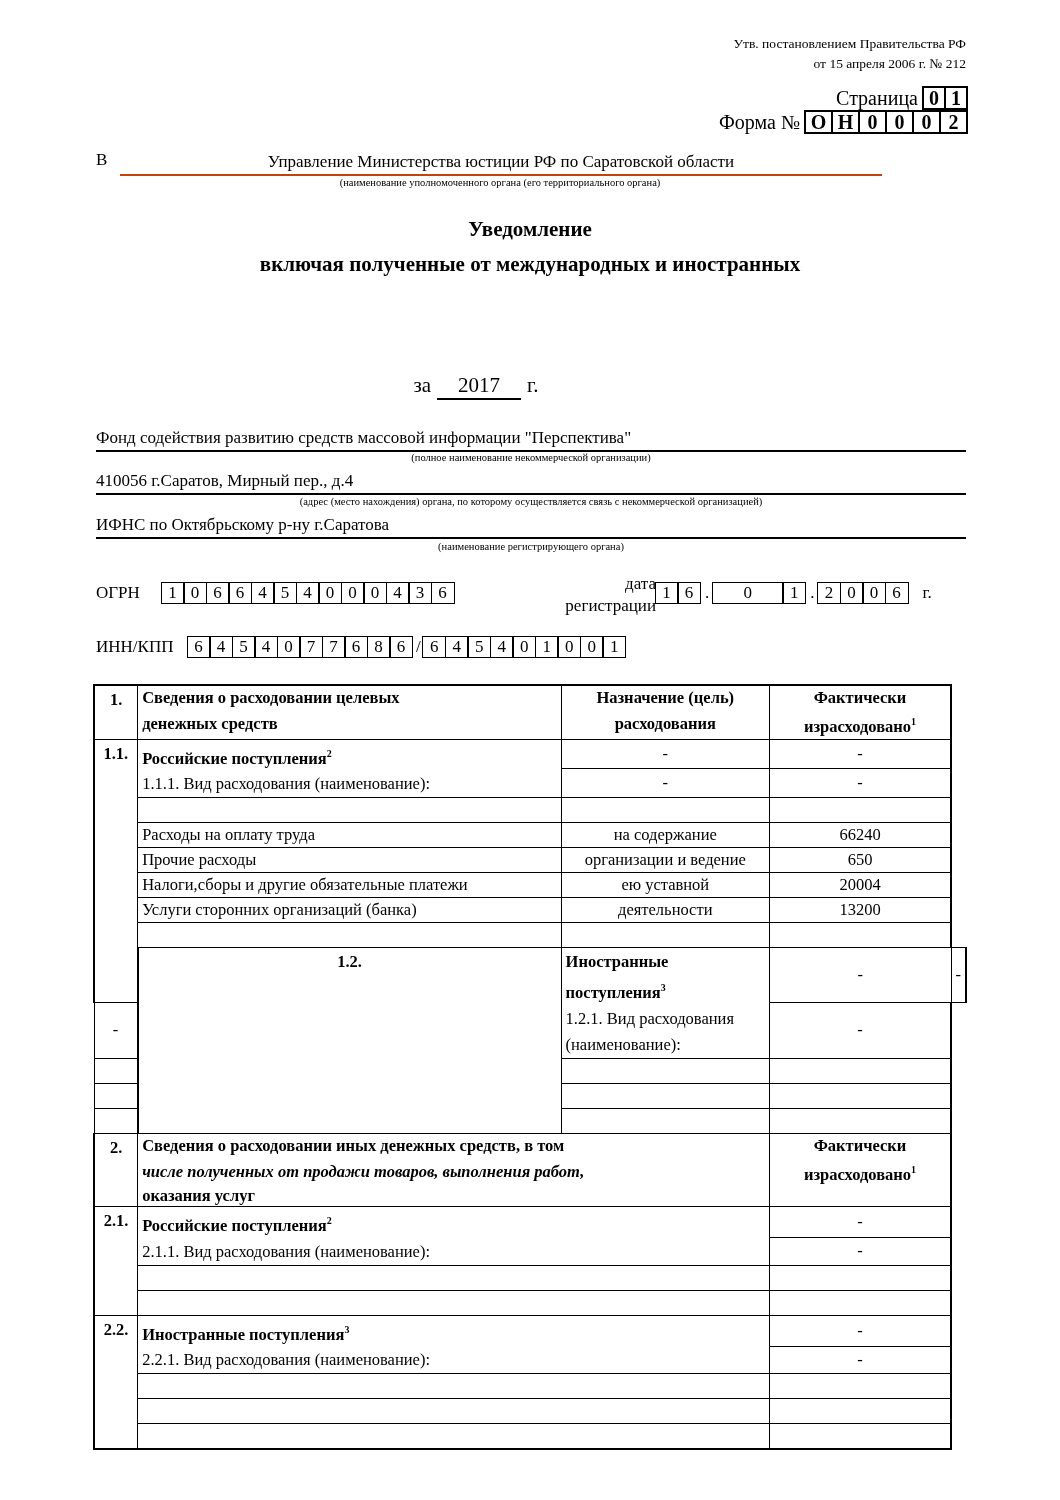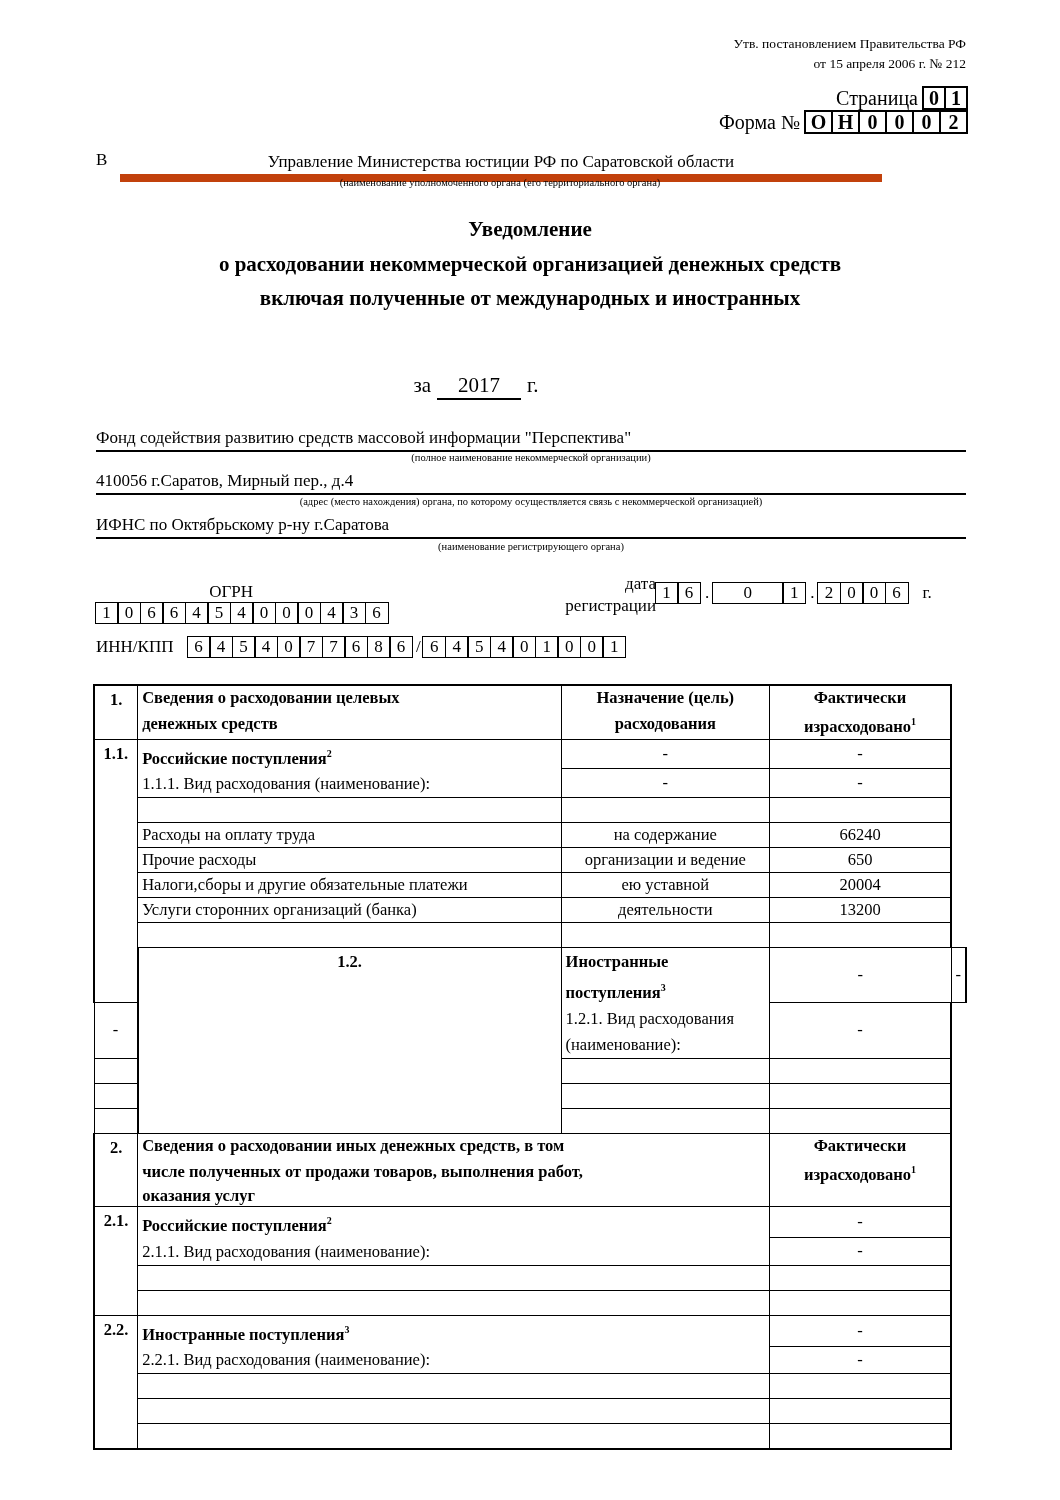--- a/index.html
+++ b/index.html
@@ -10,21 +10,21 @@
   .digits { display: flex; }
   .digits .cell { width: 24px; height: 24px; border: 2px solid #000; margin-left: -2px;
                   display: flex; align-items: center; justify-content: center;
                   font-weight: bold; font-size: 20px; box-sizing: border-box; }
   .page-row { right: 92px; top: 86px; display: flex; align-items: center; font-size: 20px; }
   .form-row { right: 92px; top: 110px; display: flex; align-items: center; font-size: 20px; }
   .page-row .lbl, .form-row .lbl { margin-right: 6px; }
   .form-row .digits .cell { width: 29px; }
   .to-row { left: 96px; top: 150px; width: 786px; font-size: 17px; }
   .to-row .v { position: absolute; left: 0; top: 0; }
-  .to-row .line { position: absolute; left: 24px; right: 0; top: 2px; border-bottom: 8px solid #c2410c;
+  .to-row .line { position: absolute; left: 24px; right: 0; top: 2px; border-bottom: 2px solid #c2410c;
                   height: 22px; text-align: center; }
   .caption { font-size: 10.5px; text-align: center; position: absolute; }
   .title { left: 0; width: 1060px; top: 212px; text-align: center; font-weight: bold;
            font-size: 21px; line-height: 34.5px; }
   .year-row { left: 0; width: 952px; top: 373px; text-align: center; font-size: 21px; }
   .year-row .yr { display: inline-block; min-width: 84px; border-bottom: 2px solid #000; margin: 0 6px; }
   .field { left: 96px; width: 870px; font-size: 17px; border-bottom: 2px solid #000; height: 24px; line-height: 24px; }
   .code-row { display: flex; align-items: center; font-size: 17px; }
   .code-row .cells { display: flex; }
   .code-row .c { width: 24px; height: 22px; border: 1.5px solid #000; margin-left: -1.5px;
@@ -71,37 +71,36 @@
 </div>
 
 <div class="abs to-row" style="height:26px;">
   <span class="v">В</span>
   <div class="line">Управление Министерства юстиции РФ по Саратовской области</div>
 </div>
 <div class="caption" style="left:120px; width:760px; top:177px;">(наименование уполномоченного органа (его территориального органа)</div>
 
 <div class="abs title">
   <div>Уведомление</div>
-  <div>о расходовании некоммерческой организацией денежных средств</div>
   <div>включая полученные от международных и иностранных</div>
 </div>
 <div class="abs year-row">
   <span>за</span><span class="yr">2017</span><span>г.</span>
 </div>
 
 <div class="abs field" style="top:426px;">Фонд содействия развитию средств массовой информации  "Перспектива"</div>
 <div class="caption" style="left:96px; width:870px; top:452px;">(полное наименование некоммерческой организации)</div>
 
 <div class="abs field" style="top:469px;">410056 г.Саратов, Мирный пер., д.4</div>
 <div class="caption" style="left:96px; width:870px; top:496px;">(адрес (место нахождения) органа, по которому осуществляется связь с некоммерческой организацией)</div>
 
 <div class="abs field" style="top:513px;">ИФНС по Октябрьскому р-ну г.Саратова</div>
 <div class="caption" style="left:96px; width:870px; top:541px;">(наименование регистрирующего органа)</div>
 
-<div class="abs code-row" style="left:96px; top:582px;flex-direction:column;">
+<div class="abs code-row" style="left:96px; top:582px;">
   <span style="width:66px;">ОГРН</span>
   <div class="cells">
     <div class="c">1</div>
     <div class="c">0</div>
     <div class="c">6</div>
     <div class="c">6</div>
     <div class="c">4</div>
     <div class="c">5</div>
     <div class="c">4</div>
     <div class="c">0</div>
@@ -258,21 +257,21 @@
         <td></td>
         <td style="border-right-width:2px;"></td>
   </tr>
 
   <tr>
     <td class="num" rowspan="3" style="border-left-width:2px;">2.</td>
     <td class="hdr" colspan="2" style="border-bottom:none;">Сведения о расходовании иных денежных средств, в том</td>
     <td class="hdr ctr" style="border-bottom:none; border-right-width:2px;">Фактически</td>
   </tr>
   <tr>
-    <td class="hdr" colspan="2" style="border-top:none; border-bottom:none;">числе полученных от продажи товаров, выполнения работ,</td>
+    <td class="hdr" colspan="2" style="border-top:none; border-bottom:none;font-style:italic;">числе полученных от продажи товаров, выполнения работ,</td>
     <td class="hdr ctr" style="border-top:none; border-bottom:none; border-right-width:2px;"><span>израсходовано</span><sup>1</sup></td>
   </tr>
   <tr>
     <td class="hdr" colspan="2" style="border-top:none; line-height:20px; height:20px;">оказания услуг</td>
     <td style="border-top:none; border-right-width:2px; height:20px;"></td>
   </tr>
 
   <tr>
     <td class="num" rowspan="4" style="border-left-width:2px;">2.1.</td>
     <td class="lbl2" colspan="2" rowspan="2">

